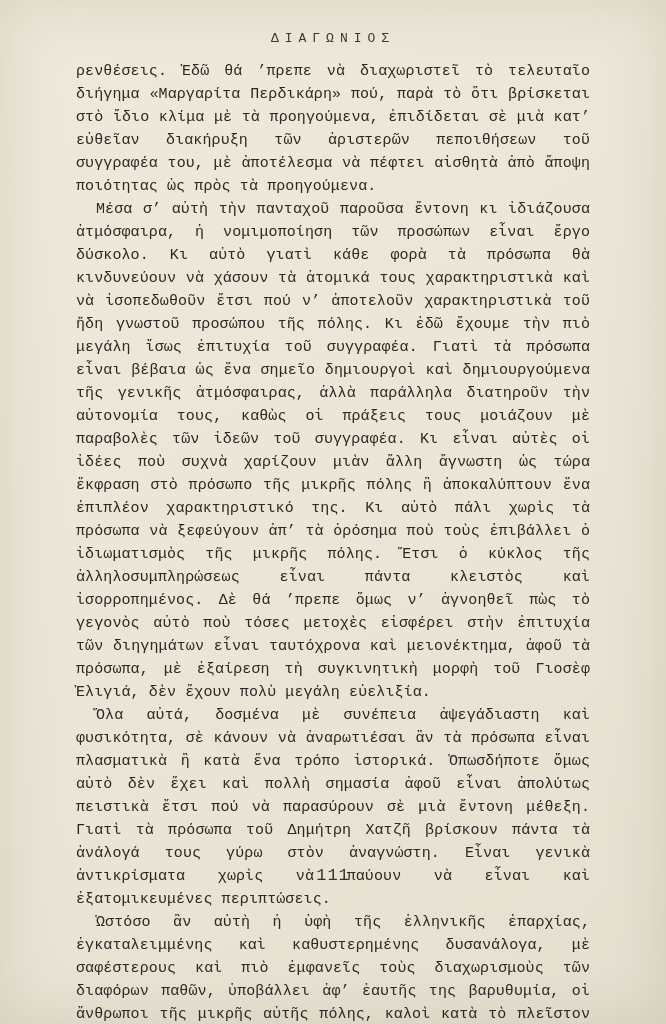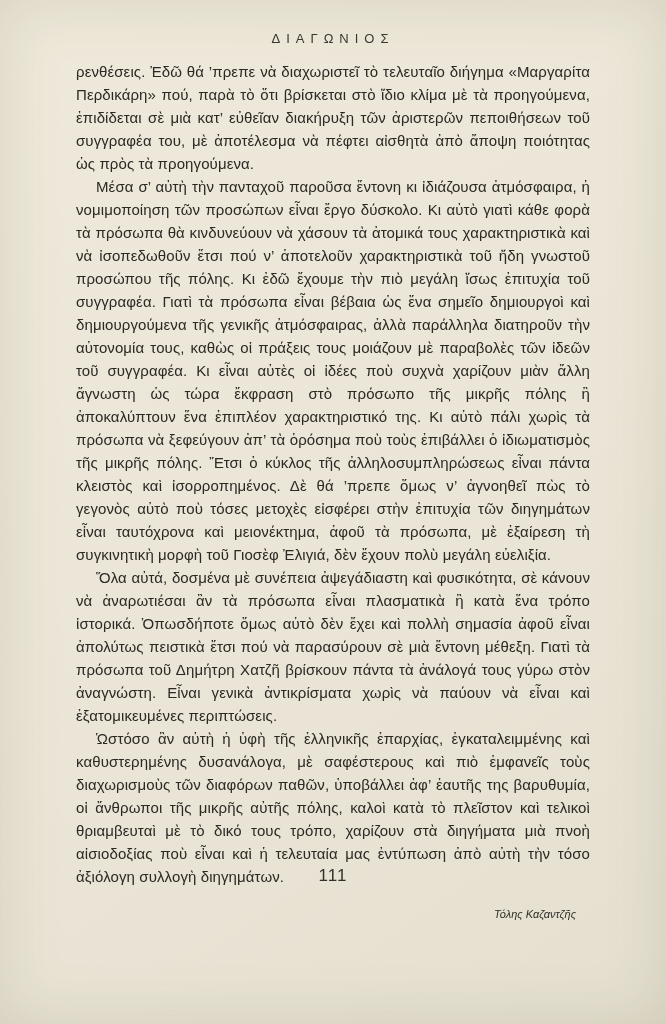--- a/index.html
+++ b/index.html
@@ -7,21 +7,21 @@
     padding: 0;
     background: #b8b4a6;
   }
   .scan-page {
     position: relative;
     width: 666px;
     height: 1024px;
     margin: 0 auto;
     background: linear-gradient(145deg, #eee9da 0%, #eae5d6 55%, #e4dfcf 100%);
     box-shadow: inset 0 0 60px rgba(120,110,85,0.18);
-    font-family: Liberation Sans, sans-serif;
+    font-family: Liberation Mono, monospace;
     color: #2b2924;
     overflow: hidden;
   }
   .running-head {
     padding-top: 31px;
     text-align: center;
     font-size: 13px;
     letter-spacing: 6px;
     color: #3a382f;
   }

